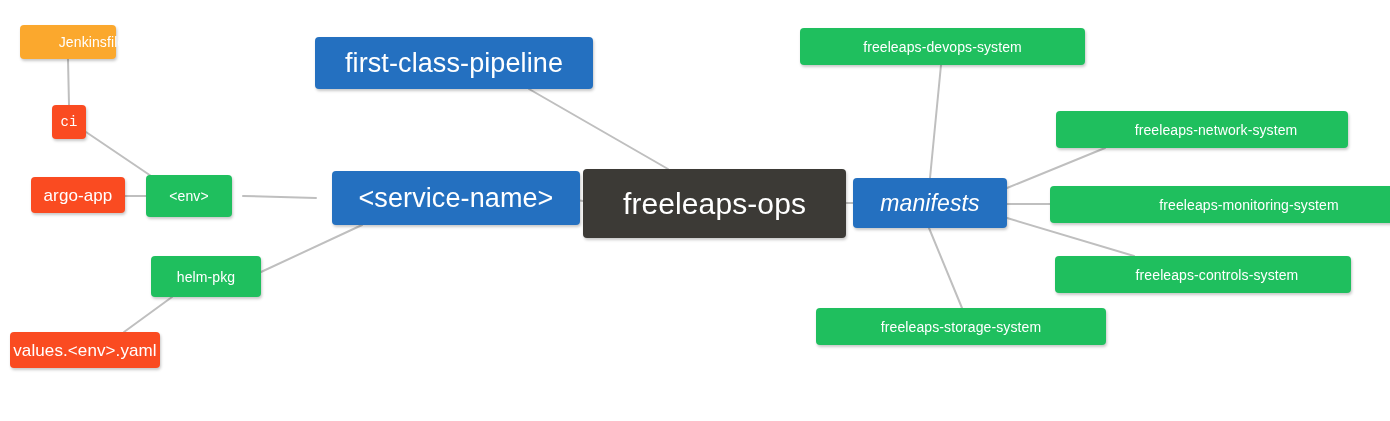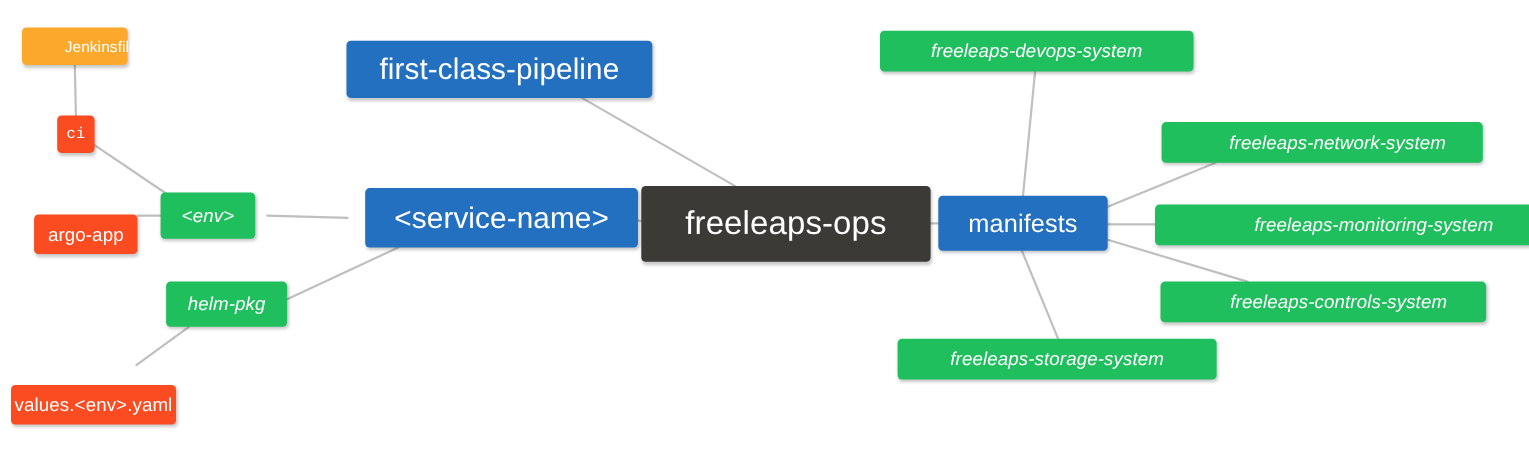--- a/index.html
+++ b/index.html
@@ -50,23 +50,23 @@
     background: #1fbf5e;
   }
   .node.red {
     background: #fa4b21;
   }
   .node.orange {
     background: #fba82d;
   }
   .node.sz-root  { font-size: 30px; }
   .node.sz-xl    { font-size: 27px; }
-  .node.sz-lg    { font-size: 23px; }
-  .node.sz-md    { font-size: 17px; font-style: italic; }
-  .node.sz-sm    { font-size: 17px; margin-top: 18px; }
+  .node.sz-lg    { font-size: 23px; font-style: italic; }
+  .node.sz-md    { font-size: 14px; }
+  .node.sz-sm    { font-size: 17px; }
   .node.sz-xs    { font-size: 14px; }
 </style>
 </head>
 <body>
 
 <div id="canvas">
   <svg id="edge-layer" viewBox="0 0 1390 421" preserveAspectRatio="none">
       <line x1="68" y1="59" x2="69" y2="105" stroke="#bfbfbf" stroke-width="2" stroke-linecap="round"></line>
       <line x1="86" y1="132" x2="157" y2="180" stroke="#bfbfbf" stroke-width="2" stroke-linecap="round"></line>
       <line x1="125" y1="196" x2="157" y2="196" stroke="#bfbfbf" stroke-width="2" stroke-linecap="round"></line>

